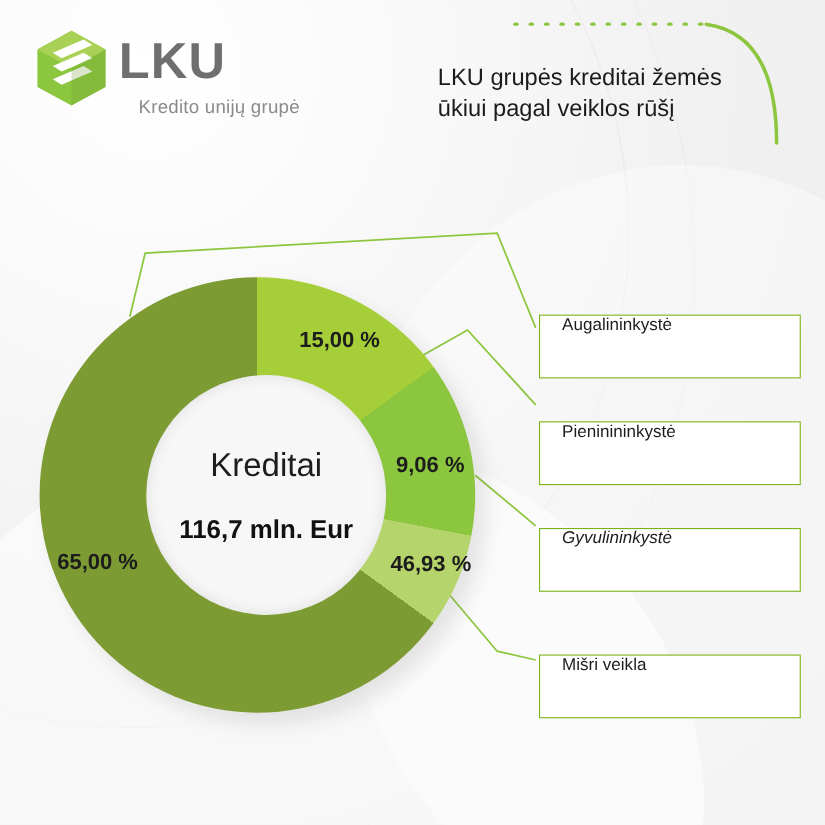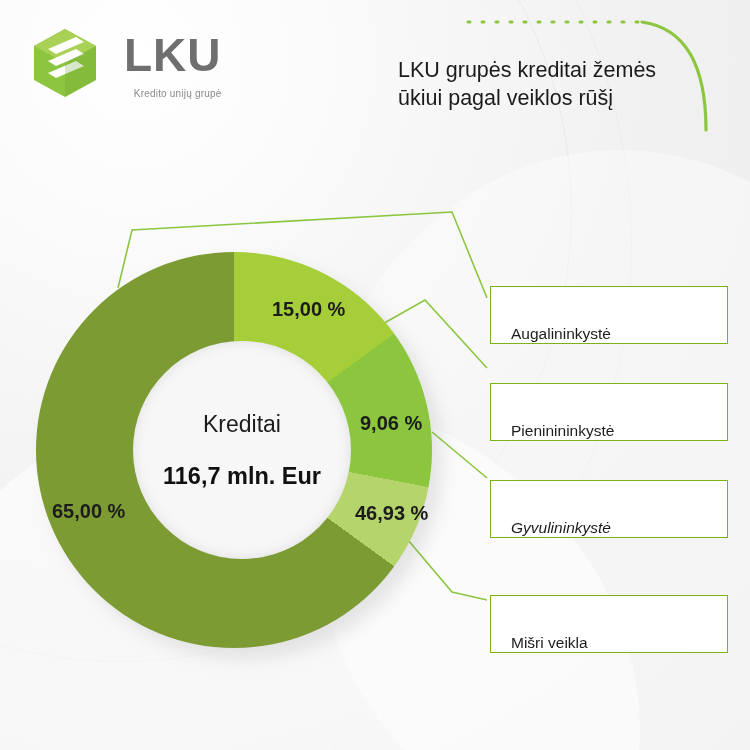--- a/index.html
+++ b/index.html
@@ -50,41 +50,41 @@
     background: rgba(255,255,255,0.4);
     pointer-events: none;
   }
 
   
   .logo {
     position: absolute;
     left: 32px;
     top: 26px;
     display: flex;
-    align-items: center;
-    gap: 16px;
+    align-items: flex-start;
   }
   .logo-mark { width: 66px; height: 72px; }
   .logo-text-wrap {
     margin-left: 10px;
     padding-top: 6px;
   }
   .logo-word {
     font-size: 46px;
     font-weight: bold;
     letter-spacing: 1px;
     color: #6f6f6f;
     line-height: 1;
   }
   .logo-sub {
     margin-top: 10px;
-    font-size: 10px;
+    font-size: 17px;
     color: #8a8a8a;
     text-align: right;
     letter-spacing: 0.2px;
+    margin-left: 18px;
   }
 
   
   .title {
     position: absolute;
     left: 398px;
     top: 56px;
     width: 300px;
     font-size: 21.5px;
     font-weight: normal;
@@ -135,21 +135,21 @@
     height: 218px;
     border-radius: 50%;
     background: #f7f7f7;
     box-shadow: inset 0 0 14px rgba(0,0,0,0.10);
     display: flex;
     flex-direction: column;
     align-items: center;
     justify-content: center;
   }
   .hole-line1 {
-    font-size: 23px;
+    font-size: 30px;
     color: #1d1d1d;
     line-height: 1.28;
     text-align: left;
     font-weight: 400;
   }
   .hole-line2 {
     margin-top: 24px;
     font-size: 23.5px;
     font-weight: bold;
     color: #111;
@@ -175,21 +175,21 @@
     width: 240px;
   }
   .legend-item {
     position: absolute;
     left: 0;
     width: 238px;
     height: 58px;
     background: #ffffff;
     border: 1px solid #7ab317;
     display: flex;
-    align-items: flex-end;
+    align-items: flex-start;
     box-sizing: border-box;
     padding-left: 20px;
     font-size: 15.5px;
     color: #1c1c1c;
   }
   .li-0 { top: 0px; }
   .li-1 { top: 97px; }
   .li-2 { top: 194px; font-style: italic; }
   .li-3 { top: 309px; }
 

